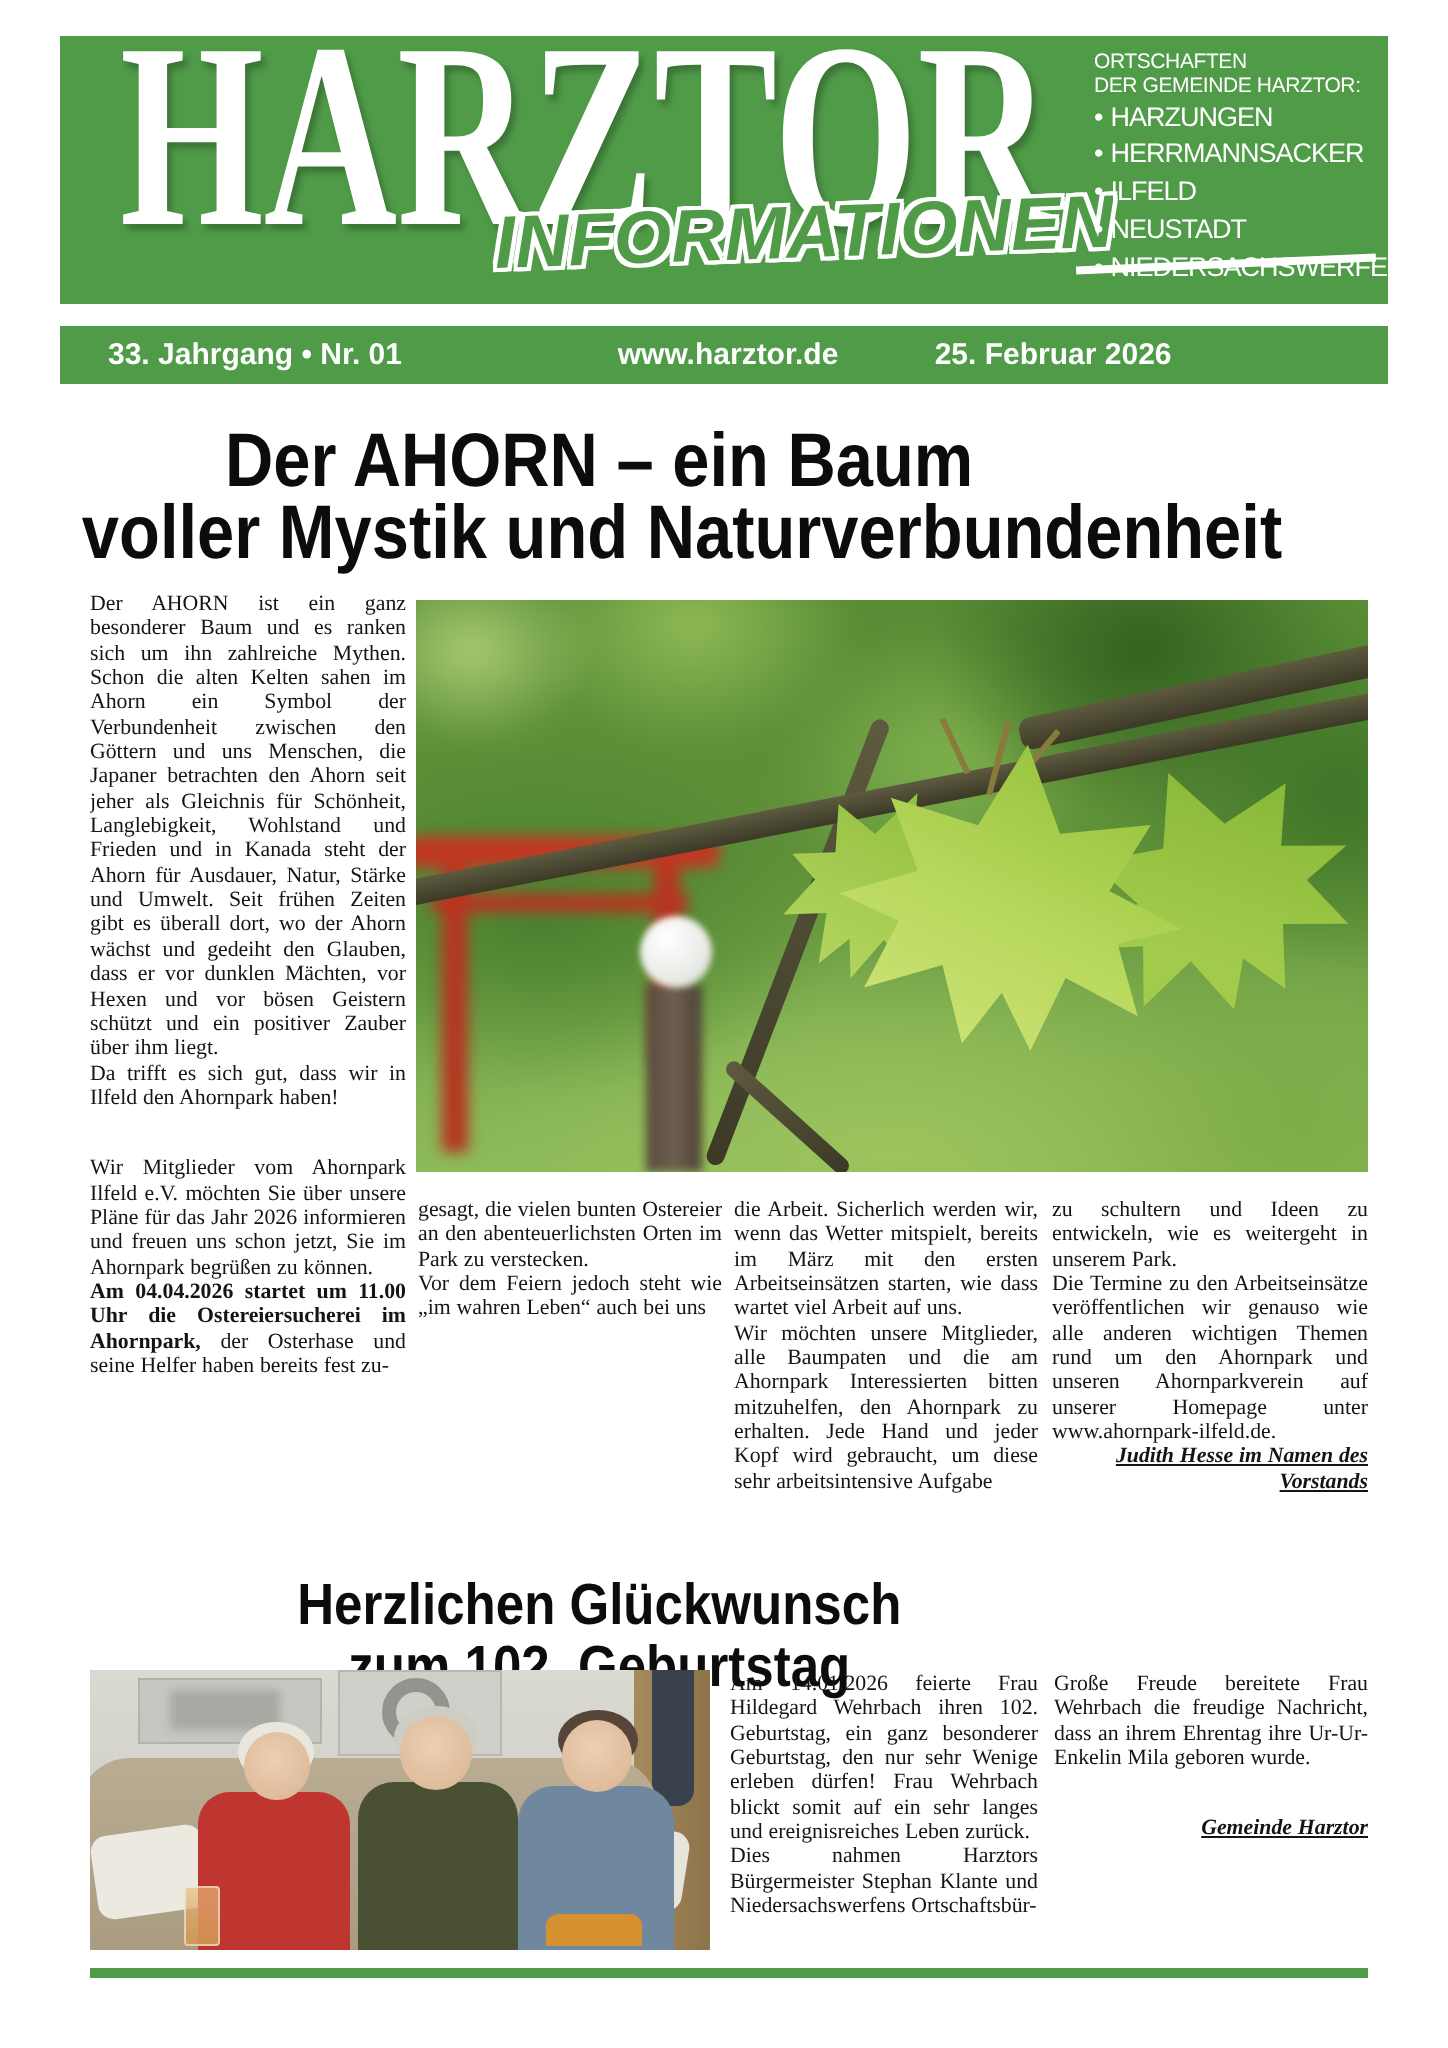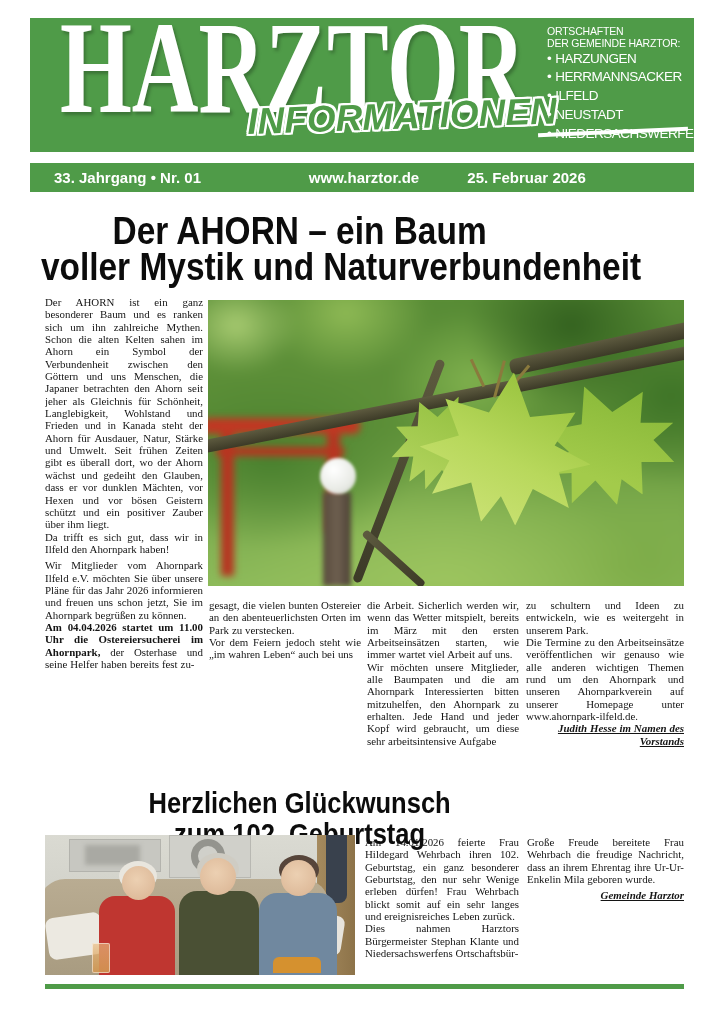--- a/index.html
+++ b/index.html
@@ -58,21 +58,21 @@
   .headline .hl-line > span { display:inline-block; transform:scaleX(0.88); transform-origin:center; white-space:nowrap; }
   .headline1 { top:213px; font-size:38px; line-height:36px; }
   .headline2 { top:788px; font-size:29px; line-height:31px; }
   
   .col {
     position:absolute; text-align:justify; overflow:hidden;
     font-size:10.9px; line-height:12.35px; color:#141414;
     word-spacing:0.2px;
   }
   .col p.para { margin:0; }
-  .col p.gap { margin-top:4px; }
+  .col p.gap { margin-top:23px; }
   .col .lead { font-weight:bold; }
   .col p.sig { text-align:right; font-weight:bold; font-style:italic;text-decoration:underline; }
   .col-a1-1 { left:45px;  top:296px; width:158px; height:466px; }
   .col-a1-2 { left:209px; top:599px; width:152px; height:162px; }
   .col-a1-3 { left:367px; top:599px; width:152px; height:162px; }
   .col-a1-4 { left:526px; top:599px; width:158px; height:162px; }
   .col-a2-1 { left:365px; top:836px; width:154px; height:142px; }
   .col-a2-2 { left:527px; top:836px; width:157px; height:142px; }
   
   .photo1 { position:absolute; left:208px; top:300px; width:476px; height:286px; overflow:hidden; background:#6a9c46; }
@@ -200,21 +200,21 @@
       <p class="para">Der AHORN ist ein ganz besonderer Baum und es ranken sich um ihn zahlreiche Mythen. Schon die alten Kelten sahen im Ahorn ein Symbol der Verbundenheit zwischen den Göttern und uns Menschen, die Japaner betrachten den Ahorn seit jeher als Gleichnis für Schönheit, Langlebigkeit, Wohlstand und Frieden und in Kanada steht der Ahorn für Ausdauer, Natur, Stärke und Umwelt. Seit frühen Zeiten gibt es überall dort, wo der Ahorn wächst und gedeiht den Glauben, dass er vor dunklen Mächten, vor Hexen und vor bösen Geistern schützt und ein positiver Zauber über ihm liegt.</p>
       <p class="para">Da trifft es sich gut, dass wir in Ilfeld den Ahornpark haben!</p>
       <p class="para gap">Wir Mitglieder vom Ahornpark Ilfeld e.V.  möchten Sie über unsere Pläne für das Jahr 2026 informieren und freuen uns schon jetzt, Sie im Ahornpark begrüßen zu können.</p>
       <p class="para"><b class="lead">Am 04.04.2026 startet um 11.00 Uhr die Ostereiersucherei im Ahornpark,</b> der Osterhase und seine Helfer haben bereits fest zu-</p>
     </div>
   <div class="col col-a1-2">
       <p class="para">gesagt, die vielen bunten Ostereier an den abenteuerlichsten Orten im Park zu verstecken.</p>
       <p class="para">Vor dem Feiern jedoch steht wie „im wahren Leben“ auch bei uns</p>
     </div>
   <div class="col col-a1-3">
-      <p class="para">die Arbeit. Sicherlich werden wir, wenn das Wetter mitspielt, bereits im März mit den ersten Arbeitseinsätzen starten, wie immer wartet viel Arbeit auf uns.</p>
+      <p class="para">die Arbeit. Sicherlich werden wir, wenn das Wetter mitspielt, bereits im März mit den ersten Arbeitseinsätzen starten, wie dass wartet viel Arbeit auf uns.</p>
       <p class="para">Wir möchten unsere Mitglieder, alle Baumpaten und die am Ahornpark Interessierten bitten mitzuhelfen, den Ahornpark zu erhalten. Jede Hand und jeder Kopf wird gebraucht, um diese sehr arbeitsintensive Aufgabe</p>
     </div>
   <div class="col col-a1-4">
       <p class="para">zu schultern und Ideen zu entwickeln, wie es weitergeht in unserem Park.</p>
       <p class="para">Die Termine zu den Arbeitseinsätze veröffentlichen wir genauso wie alle anderen wichtigen Themen rund um den Ahornpark und unseren Ahornparkverein auf unserer Homepage unter www.ahornpark-ilfeld.de.</p>
       <p class="para sig">Judith Hesse im Namen des Vorstands</p>
     </div>
 
   <div class="photo1">
     <div class="p1-bokeh"></div>

